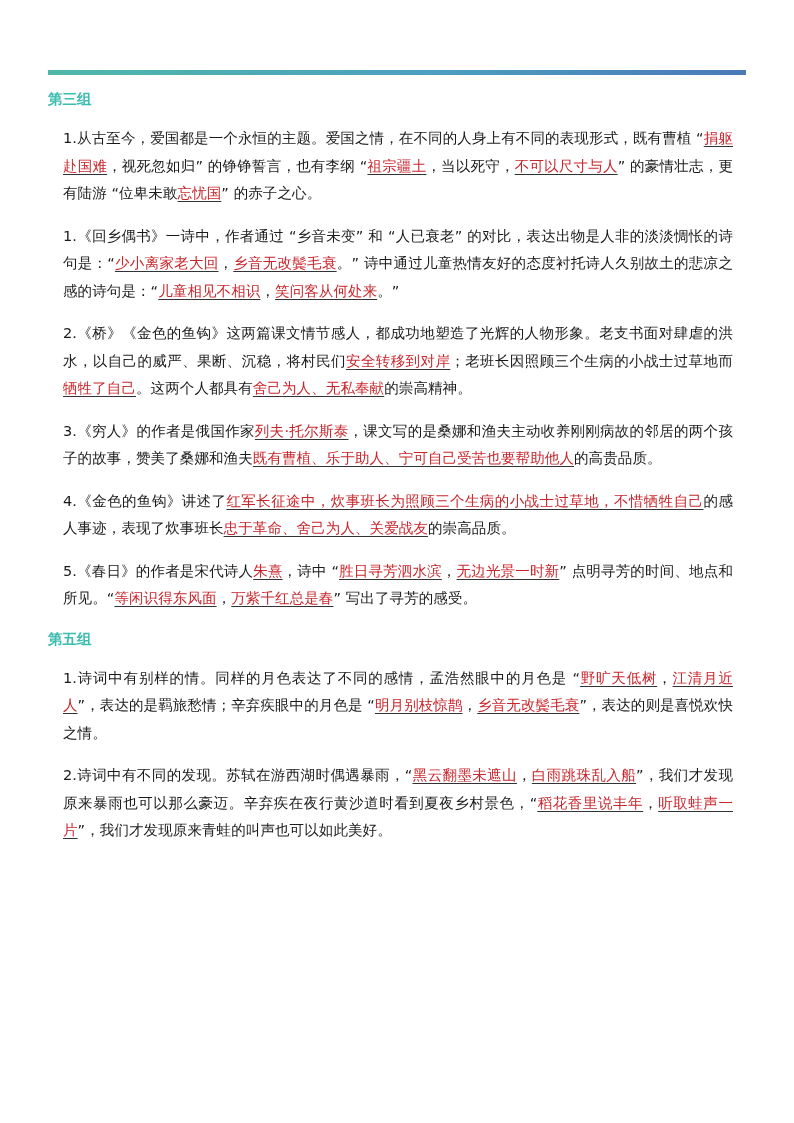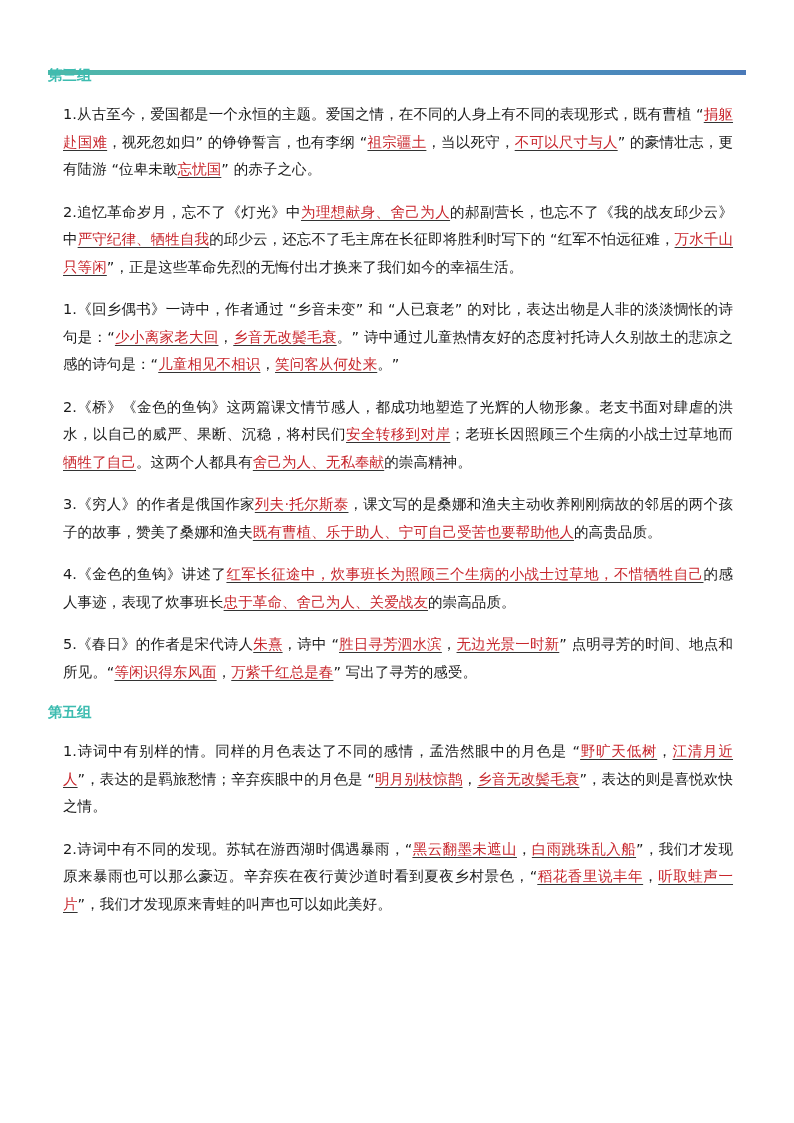--- a/index.html
+++ b/index.html
@@ -1,33 +1,32 @@
 <!DOCTYPE html>
 <html><head>
 <meta charset="utf-8">
 <style>
   html, body { margin:0; padding:0; background:#ffffff; }
   body { width:794px; height:1123px; position:relative; overflow:hidden;
          font-family: "DejaVu Sans", "Liberation Sans", sans-serif; color:#1a1a1a; }
   .topbar { position:absolute; left:48px; top:70px; width:698px; height:5px;
             background: linear-gradient(to right, #4fb8a8, #4c9fc0 55%, #4a79b8); }
-  .content { position:absolute; left:48px; top:64px; width:700px; }
+  .content { position:absolute; left:48px; top:88px; width:700px; }
   .group-title { color:#3dbcb0; font-size:14.5px; line-height:22px; margin:0; }
   .para { font-size:14.5px; line-height:27.5px; margin:15px; text-align:justify; letter-spacing:0.1px; }
   .hl { color:#c8262c; text-decoration:underline; text-decoration-color:#333; text-underline-offset:3px; }
 </style>
 </head>
 <body>
 
 <div class="topbar"></div>
 <div class="content" id="content">
     <section>
       <h3 class="group-title">第三组</h3>
       <p class="para"><span>1.从古至今，爱国都是一个永恒的主题。爱国之情，在不同的人身上有不同的表现形式，既有曹植 “</span><span class="hl">捐躯赴国难</span><span>，视死忽如归” 的铮铮誓言，也有李纲 “</span><span class="hl">祖宗疆土</span><span>，当以死守，</span><span class="hl">不可以尺寸与人</span><span>” 的豪情壮志，更有陆游 “位卑未敢</span><span class="hl">忘忧国</span><span>” 的赤子之心。</span></p>
-      <p class="para"><span>2.追忆革命岁月，忘不了《灯光》中</span><span class="hl">为理想献身、舍己为人</span><span>的郝副营长，也忘不了《我的战友邱少云》中</span><span class="hl">严守纪律、牺牲自我</span><span>的邱少云，还忘不了毛主席在长征即将胜利时写下的 “红军不怕远征难，</span><span class="hl">万水千山只等闲</span><span>”，正是这些革命先烈的无悔付出才换来了我们如今的幸福生活。</span></p>
     </section>
     <section>
       <p class="para"><span>1.《回乡偶书》一诗中，作者通过 “乡音未变” 和 “人已衰老” 的对比，表达出物是人非的淡淡惆怅的诗句是：“</span><span class="hl">少小离家老大回</span><span>，</span><span class="hl">乡音无改鬓毛衰</span><span>。” 诗中通过儿童热情友好的态度衬托诗人久别故土的悲凉之感的诗句是：“</span><span class="hl">儿童相见不相识</span><span>，</span><span class="hl">笑问客从何处来</span><span>。”</span></p>
       <p class="para"><span>2.《桥》《金色的鱼钩》这两篇课文情节感人，都成功地塑造了光辉的人物形象。老支书面对肆虐的洪水，以自己的威严、果断、沉稳，将村民们</span><span class="hl">安全转移到对岸</span><span>；老班长因照顾三个生病的小战士过草地而</span><span class="hl">牺牲了自己</span><span>。这两个人都具有</span><span class="hl">舍己为人、无私奉献</span><span>的崇高精神。</span></p>
       <p class="para"><span>3.《穷人》的作者是俄国作家</span><span class="hl">列夫·托尔斯泰</span><span>，课文写的是桑娜和渔夫主动收养刚刚病故的邻居的两个孩子的故事，赞美了桑娜和渔夫</span><span class="hl">既有曹植、乐于助人、宁可自己受苦也要帮助他人</span><span>的高贵品质。</span></p>
       <p class="para"><span>4.《金色的鱼钩》讲述了</span><span class="hl">红军长征途中，炊事班长为照顾三个生病的小战士过草地，不惜牺牲自己</span><span>的感人事迹，表现了炊事班长</span><span class="hl">忠于革命、舍己为人、关爱战友</span><span>的崇高品质。</span></p>
       <p class="para"><span>5.《春日》的作者是宋代诗人</span><span class="hl">朱熹</span><span>，诗中 “</span><span class="hl">胜日寻芳泗水滨</span><span>，</span><span class="hl">无边光景一时新</span><span>” 点明寻芳的时间、地点和所见。“</span><span class="hl">等闲识得东风面</span><span>，</span><span class="hl">万紫千红总是春</span><span>” 写出了寻芳的感受。</span></p>
     </section>
     <section>
       <h3 class="group-title">第五组</h3>

